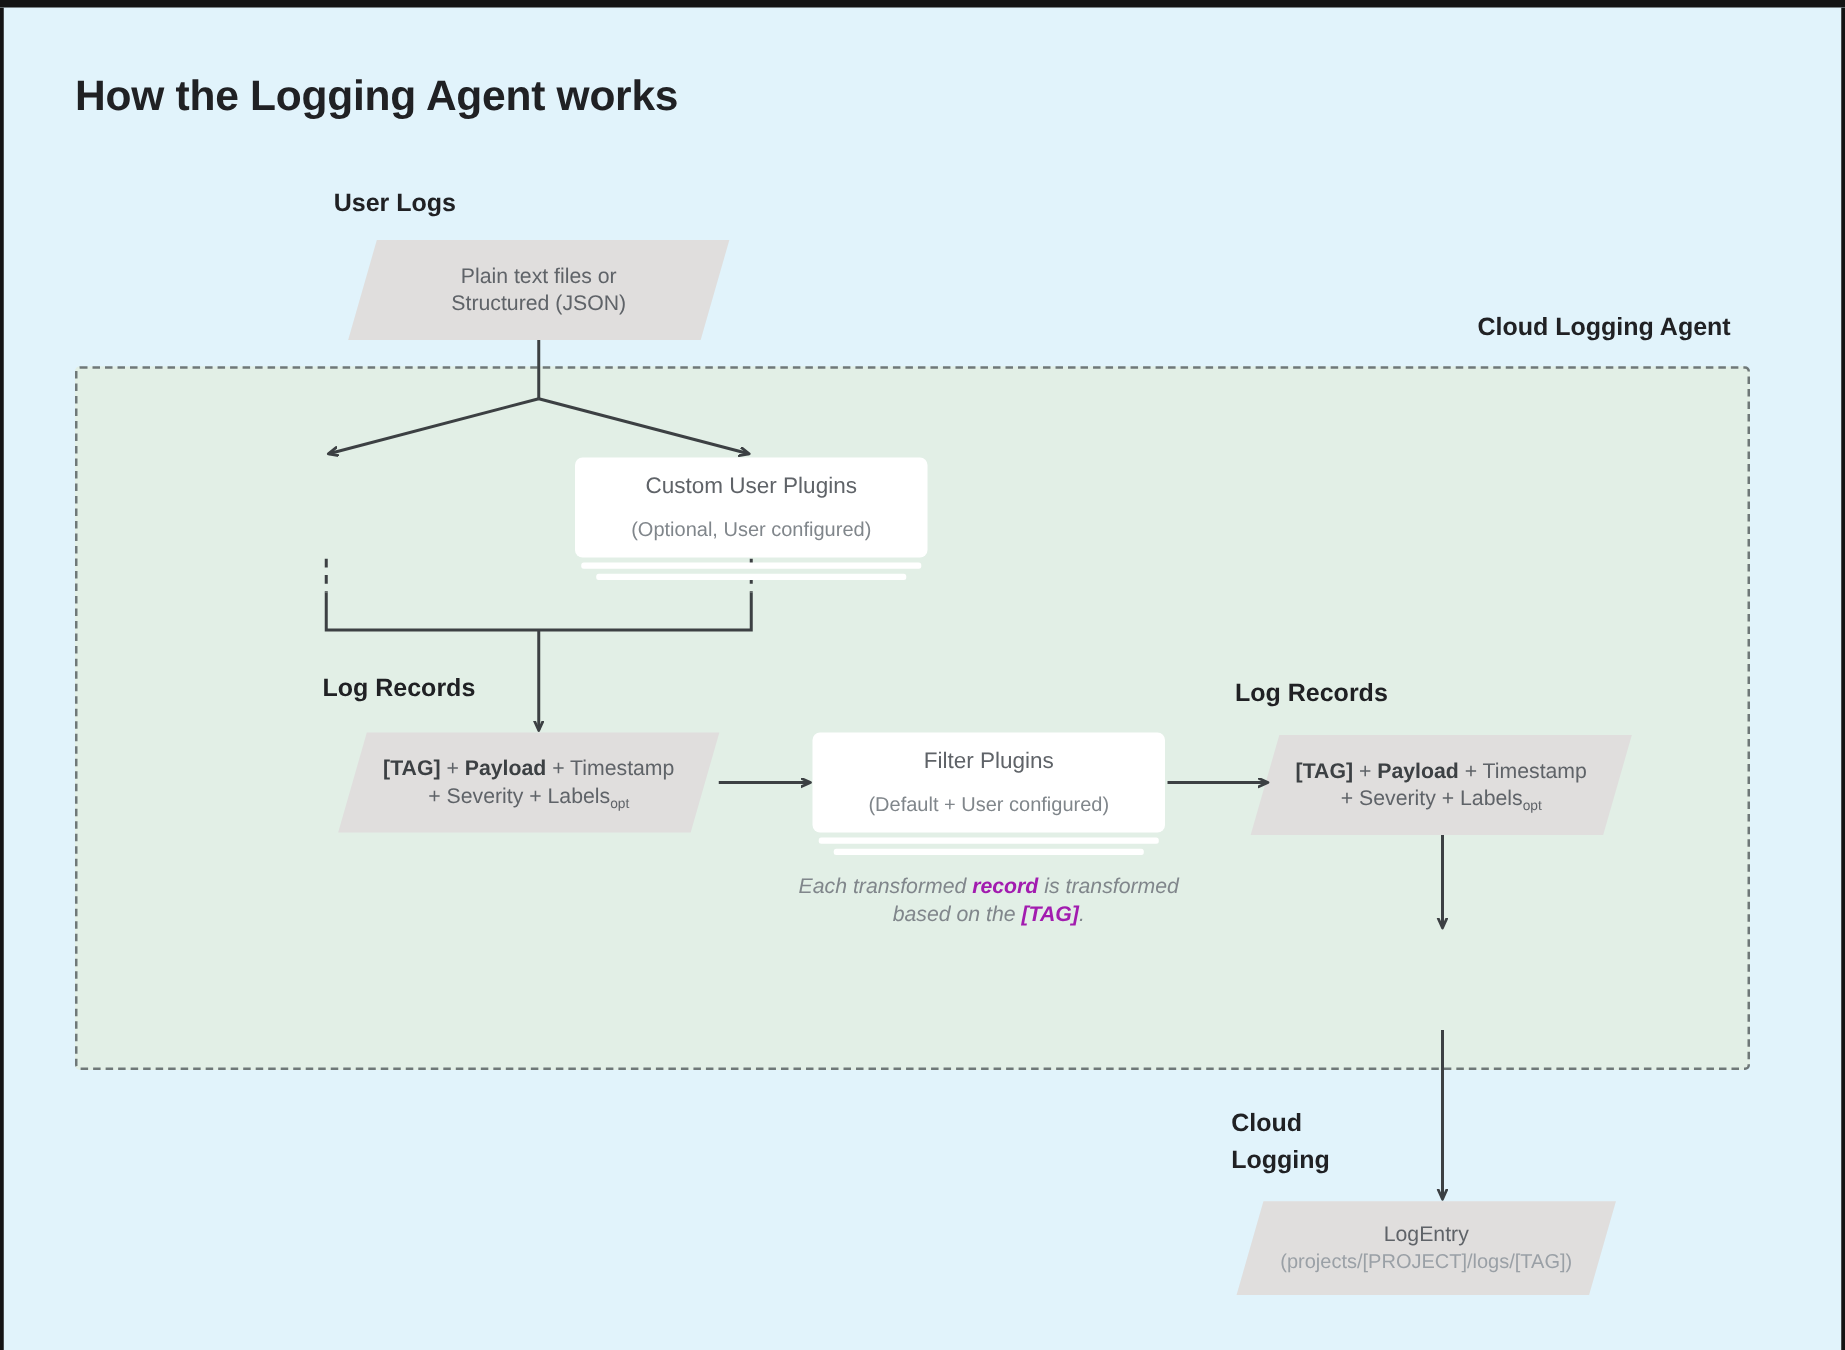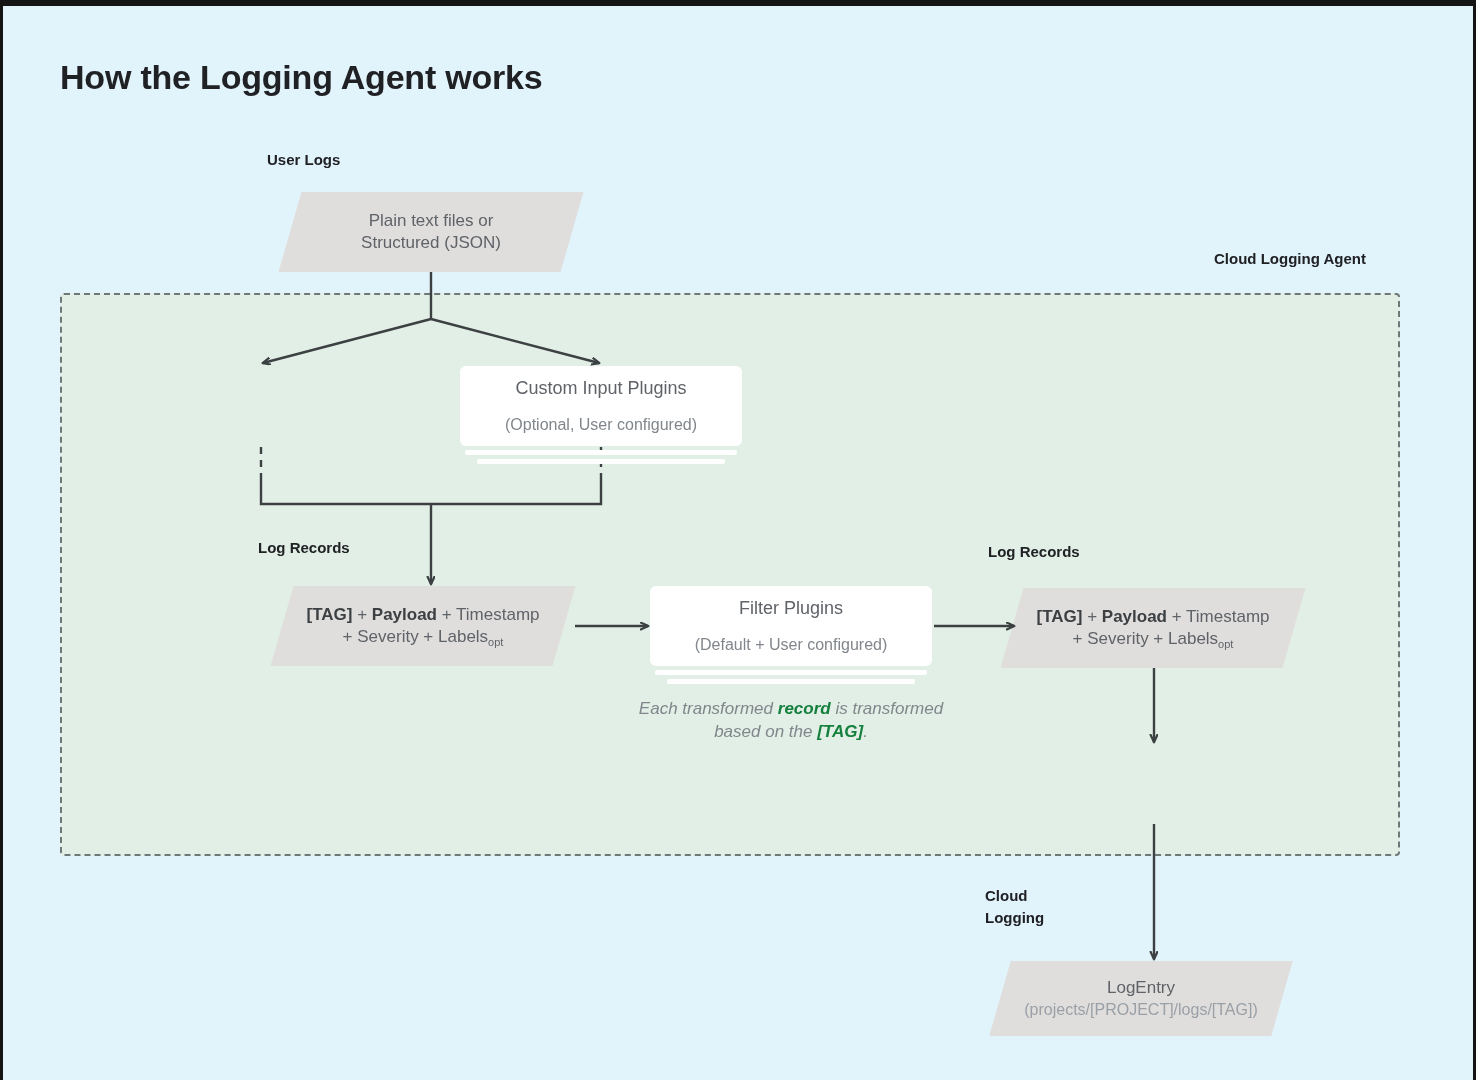--- a/index.html
+++ b/index.html
@@ -56,29 +56,29 @@
     height: 563px;
     background: #e2efe6;
     border: 2px dashed #6f7878;
     border-radius: 4px;
     box-sizing: border-box;
   }
 
   
   .section-label {
     position: absolute;
-    font-size: 15px;
+    font-size: 20px;
     font-weight: bold;
     color: #202124;
     line-height: 1.45;
     white-space: pre-line;
     z-index: 12;
   }
   .lbl-user-logs   { left: 267px; top: 143px; }
-  .lbl-agent       { left: 1182px; top: 242px; margin-left: 32px; }
+  .lbl-agent       { left: 1182px; top: 242px; }
   .lbl-logrec-l    { left: 258px; top: 531px; }
   .lbl-logrec-r    { left: 988px; top: 535px; }
   .lbl-cloudlog    { left: 985px; top: 879px; }
 
   
   .para {
     position: absolute;
     background: #e0dedd;
     transform: skewX(-16deg);
     z-index: 8;
@@ -150,21 +150,21 @@
     left: 634px;
     top: 692px;
     width: 314px;
     text-align: center;
     font-size: 17px;
     font-style: italic;
     color: #80868b;
     line-height: 1.35;
     z-index: 12;
   }
-  .note b { font-weight: bold; font-style: italic; color: #15803d; }
+  .note b { font-weight: bold; font-style: italic; color: #a21caf; }
 
   
   .wires {
     position: absolute;
     left: 0; top: 0;
     width: 1476px;
     height: 1080px;
     z-index: 9;
     pointer-events: none;
   }
@@ -216,21 +216,21 @@
   <div class="para para-userlogs">
     <div class="para-text">
       <div class="line">Plain text files or</div>
       <div class="line">Structured (JSON)</div>
     </div>
   </div>
 
 
   <div class="card-wrap card-custom">
     <div class="card">
-      <div class="c-title">Custom Input Plugins</div>
+      <div class="c-title">Custom User Plugins</div>
       <div class="c-sub">(Optional, User configured)</div>
     </div>
     <div class="stack1"></div>
     <div class="stack2"></div>
   </div>
 
   <div class="para para-rec-l">
     <div class="para-text">
       <div class="rec-text"><b>[TAG]</b><span> + </span><b>Payload</b><span> + Timestamp</span></div>
       <div class="rec-text"><span>+ Severity + Labels</span><sub>opt</sub></div>

